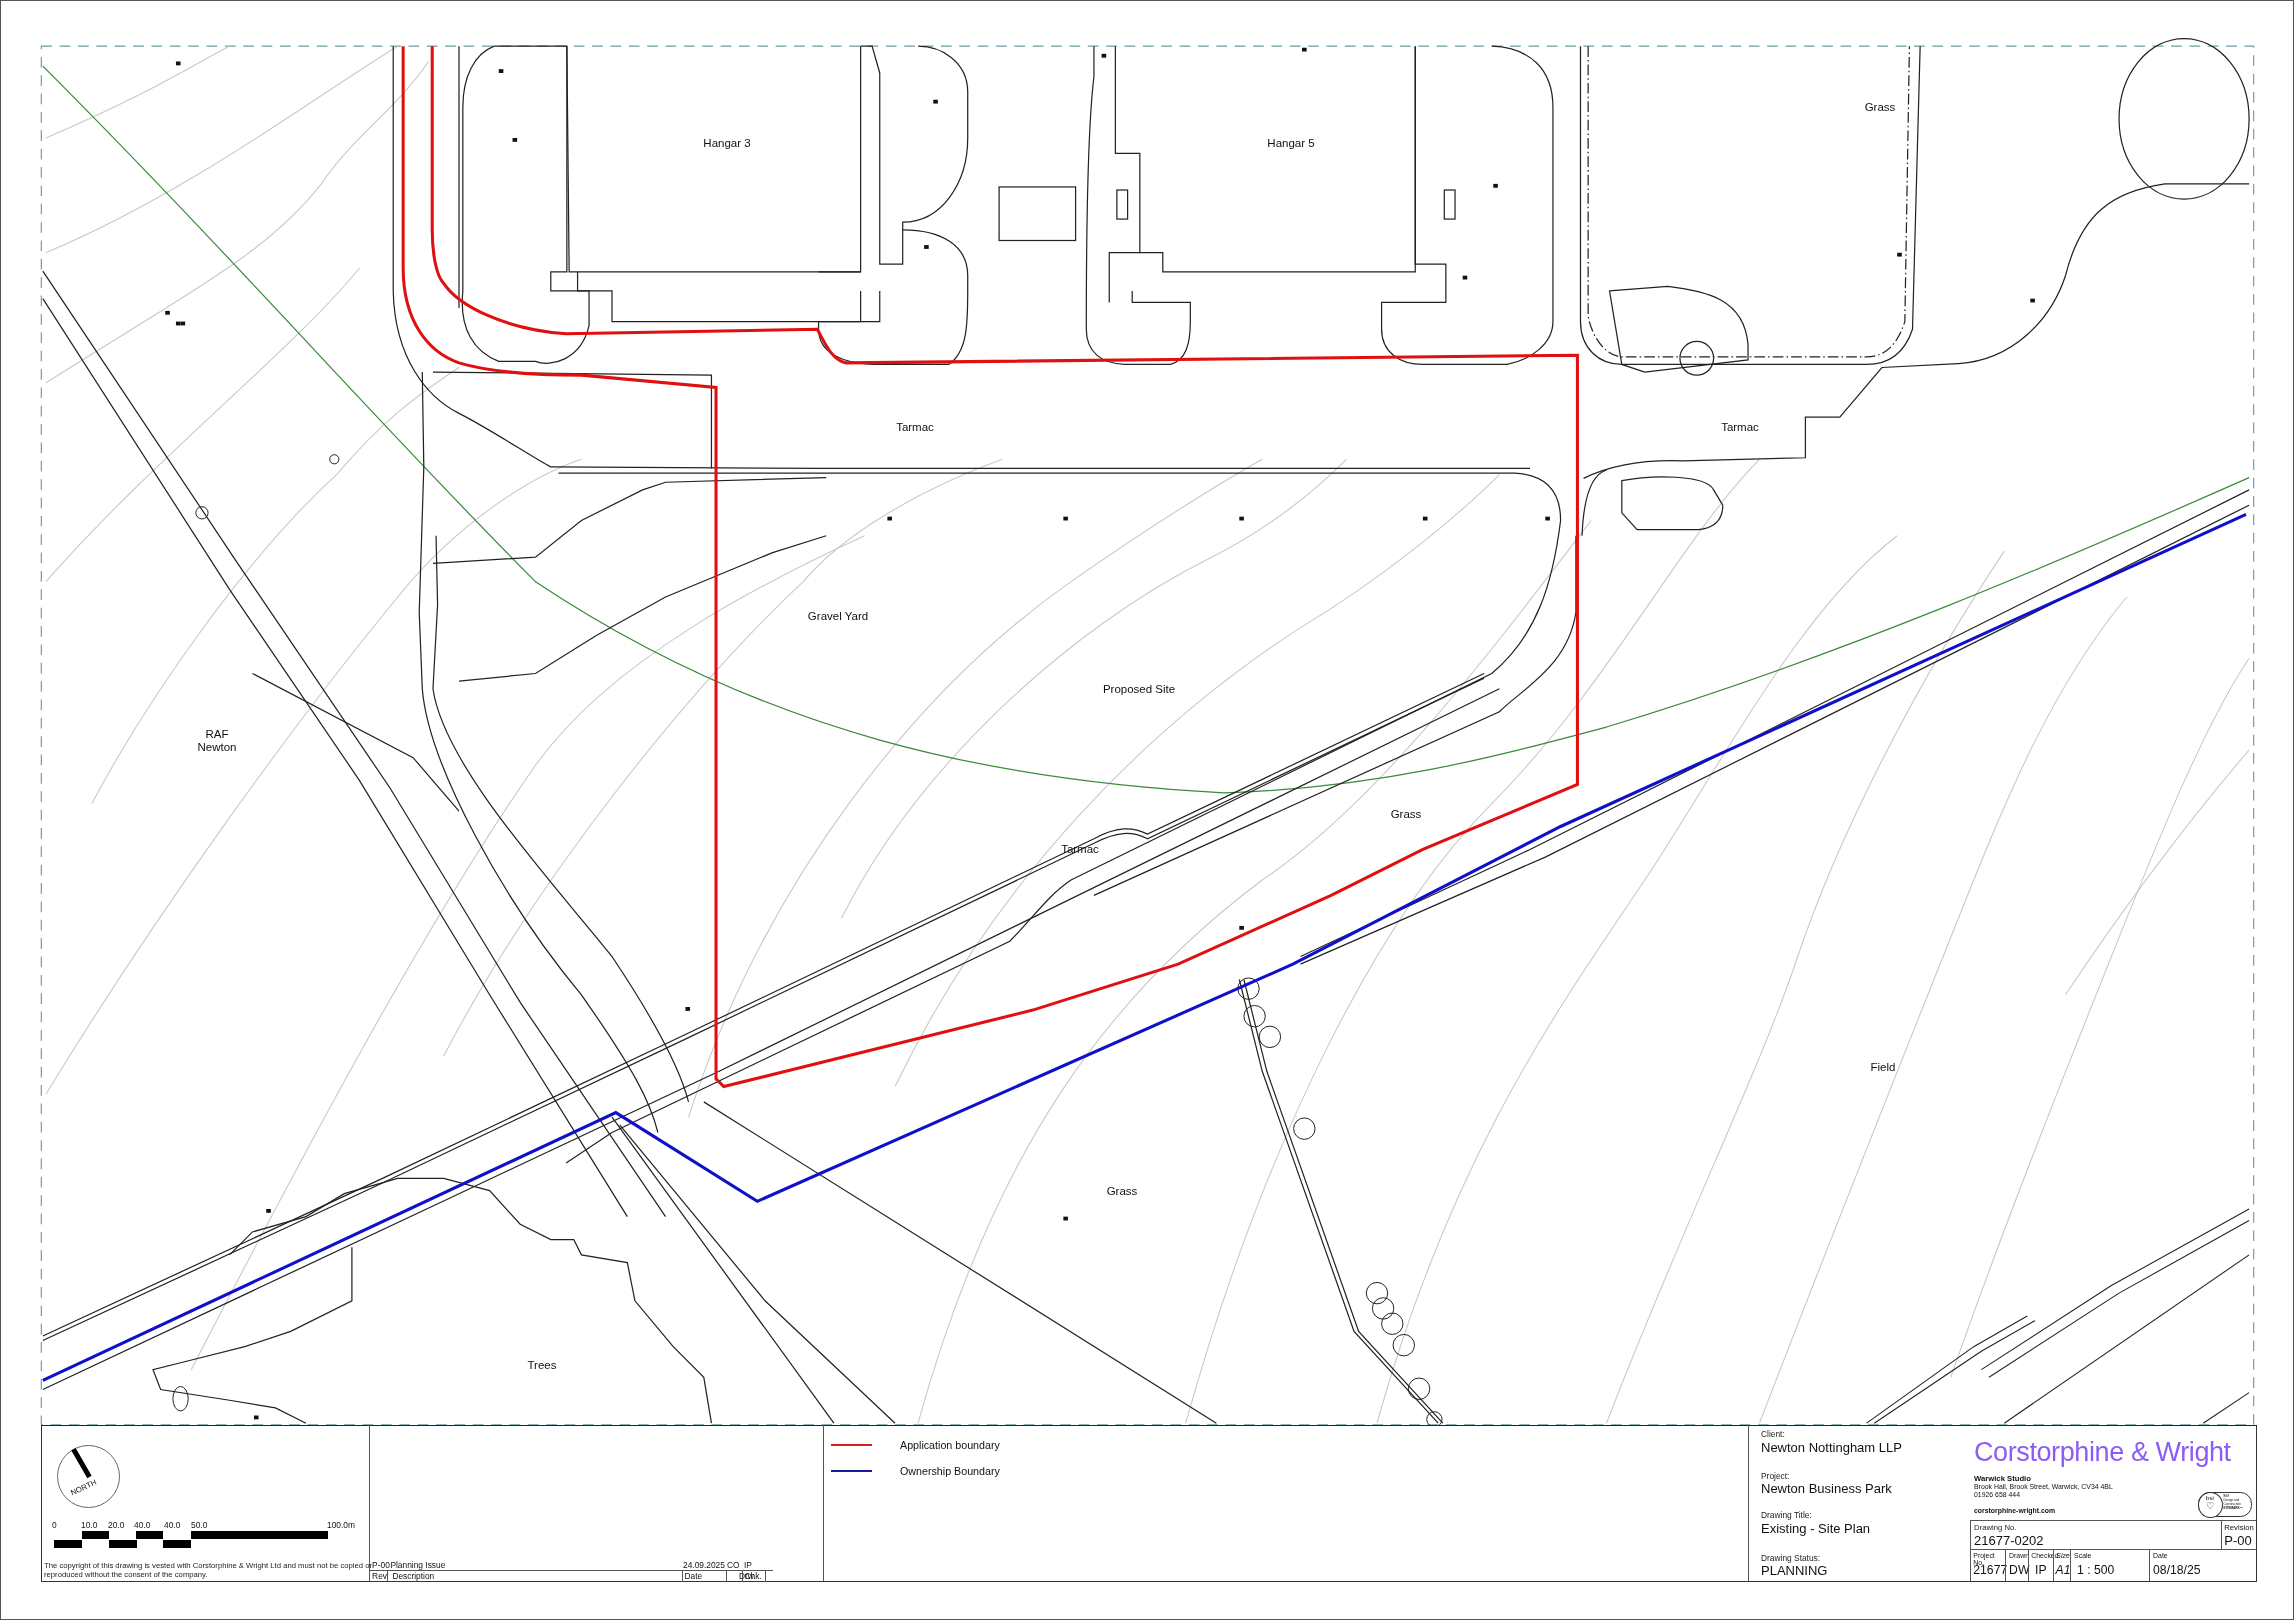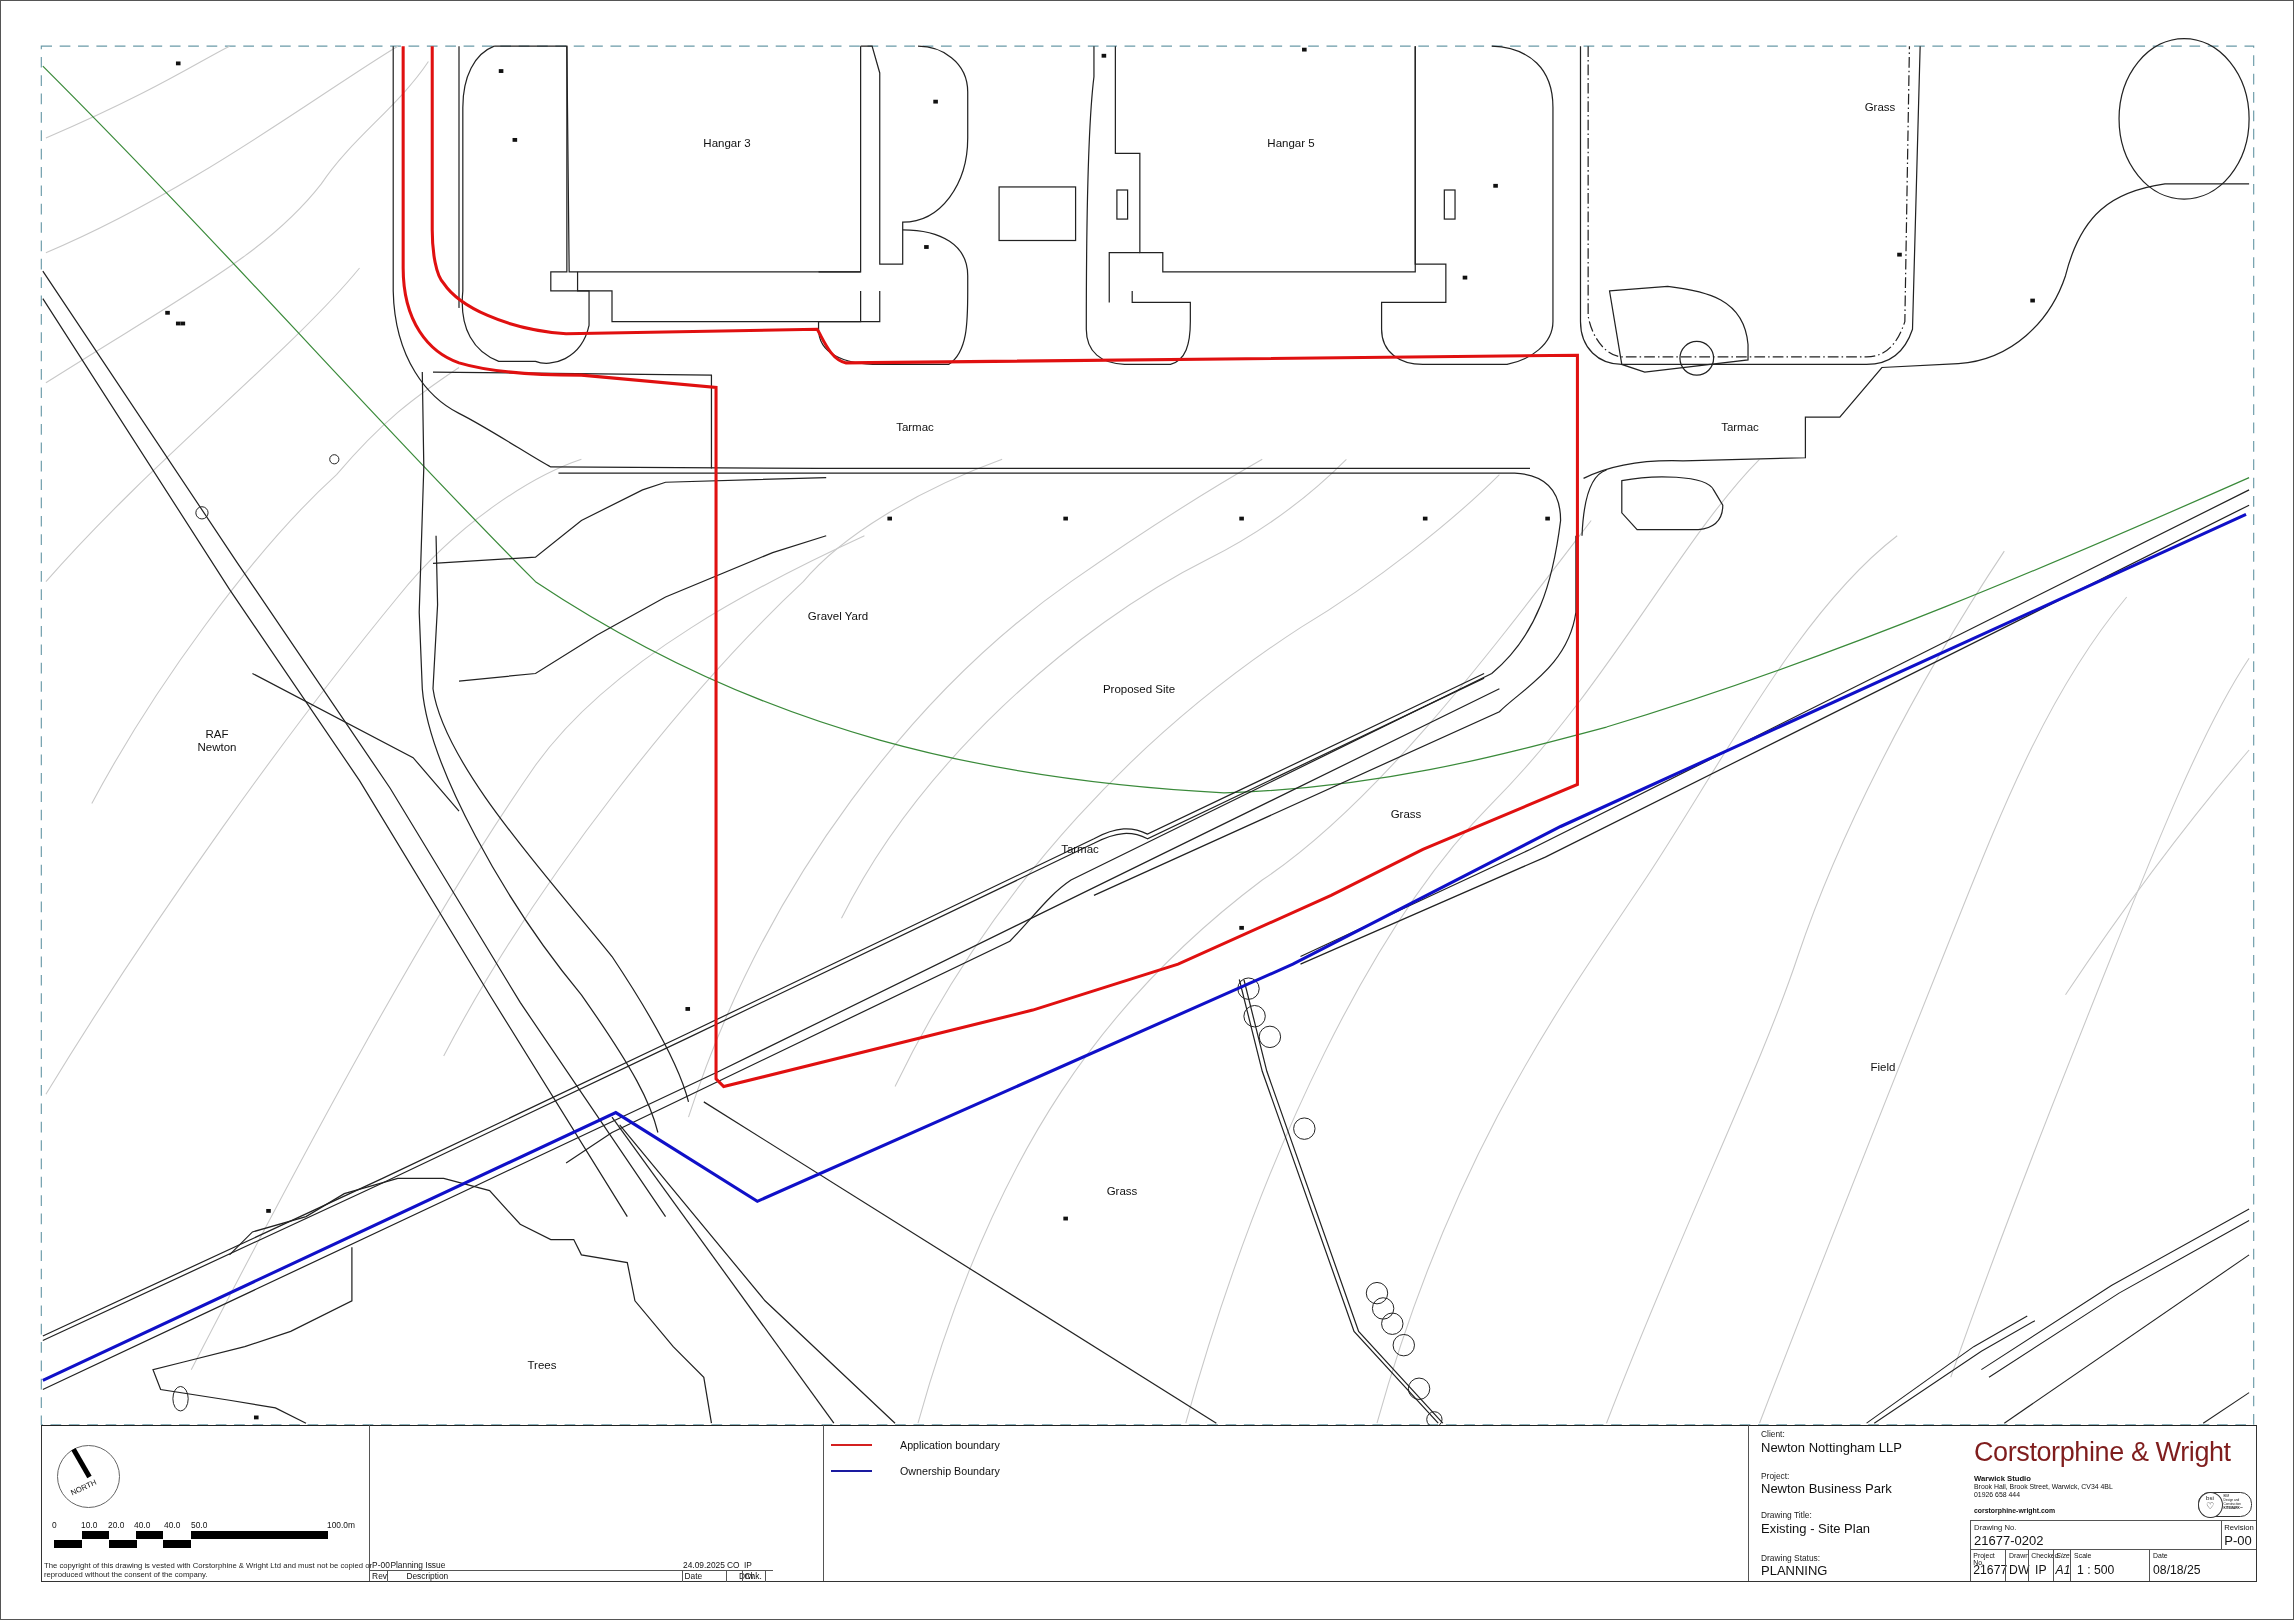--- a/index.html
+++ b/index.html
@@ -10,21 +10,21 @@
   .tb{position:absolute;left:41px;top:1425px;width:2214px;height:155px;border:1.5px solid #333;border-top:1.5px solid #222;background:#fff;}
   .cell{position:absolute;border-left:1.1px solid #555;}
   .north{position:absolute;left:57px;top:1445px;width:61px;height:61px;border:0.8px solid #666;border-radius:50%;}
   .needle{position:absolute;left:29px;top:-1.5px;width:4.6px;height:32px;background:#000;transform-origin:50% 100%;transform:rotate(-30deg);}
   .north-lbl{position:absolute;left:12.2px;top:37px;font-size:7.7px;transform:rotate(-25deg);}
   .scale-row{position:absolute;left:54px;top:1524px;font-size:8.4px;}
   .sb{position:absolute;height:8.4px;background:#000;}
   .copyright{position:absolute;left:44px;top:1561px;font-size:7.7px;line-height:1.2;width:329px;color:#222;}
   .legend-row{position:absolute;left:831px;font-size:10.7px;display:flex;align-items:center;gap:28px;}
   .legend-swatch{width:41px;height:1.5px;}
-  .brand{position:absolute;left:1974px;top:1437px;font-size:27px;color:#7f1d1d;letter-spacing:-0.4px;}
+  .brand{position:absolute;left:1974px;top:1437px;font-size:27px;color:#8b5cf6;letter-spacing:-0.4px;}
   .field-lbl{font-size:8.4px;color:#222;}
   .field-val{font-size:13px;color:#111;}
 </style>
 </head>
 <body>
 
 <div class="sheet"></div>
 
 <svg class="map" width="2295" height="1425" viewBox="0 0 3000 1862">
 
@@ -222,21 +222,21 @@
 <div>
   <div style="position:absolute;left:369px;top:1560px;width:455px;font-size:8.4px;">
     <span style="position:absolute;left:3.1px;">P-00</span>
     <span style="position:absolute;left:21.4px;">Planning Issue</span>
     <span style="position:absolute;left:314px;">24.09.2025</span>
     <span style="position:absolute;left:358px;">CO</span>
     <span style="position:absolute;left:375px;">IP</span>
   </div>
   <div style="position:absolute;left:369px;top:1570px;width:404px;height:10.7px;border-top:1.1px solid #555;font-size:8.4px;">
     <span style="position:absolute;left:3.1px;">Rev.</span>
-    <span style="position:absolute;left:18.4px;top:0;height:10.7px;border-left:0.8px solid #555;padding-left:18px;">Description</span>
+    <span style="position:absolute;left:18.4px;top:0;height:10.7px;border-left:0.8px solid #555;padding-left:4px;">Description</span>
     <span style="position:absolute;left:313px;top:0;height:10.7px;border-left:0.8px solid #555;padding-left:1.5px;">Date</span>
     <span style="position:absolute;left:357px;top:0;height:10.7px;border-left:0.8px solid #555;padding-left:12px;">Drw.</span>
     <span style="position:absolute;left:373px;top:0;height:10.7px;border-left:0.8px solid #555;padding-left:1.5px;border-right:0.8px solid #555;padding-right:3.1px;">Chk.</span>
   </div>
 </div>
 
 <div class="legend-row" style="top:1439px;">
   <div class="legend-swatch" style="background:#d42020;"></div>
   <span>Application boundary</span>
 </div>

